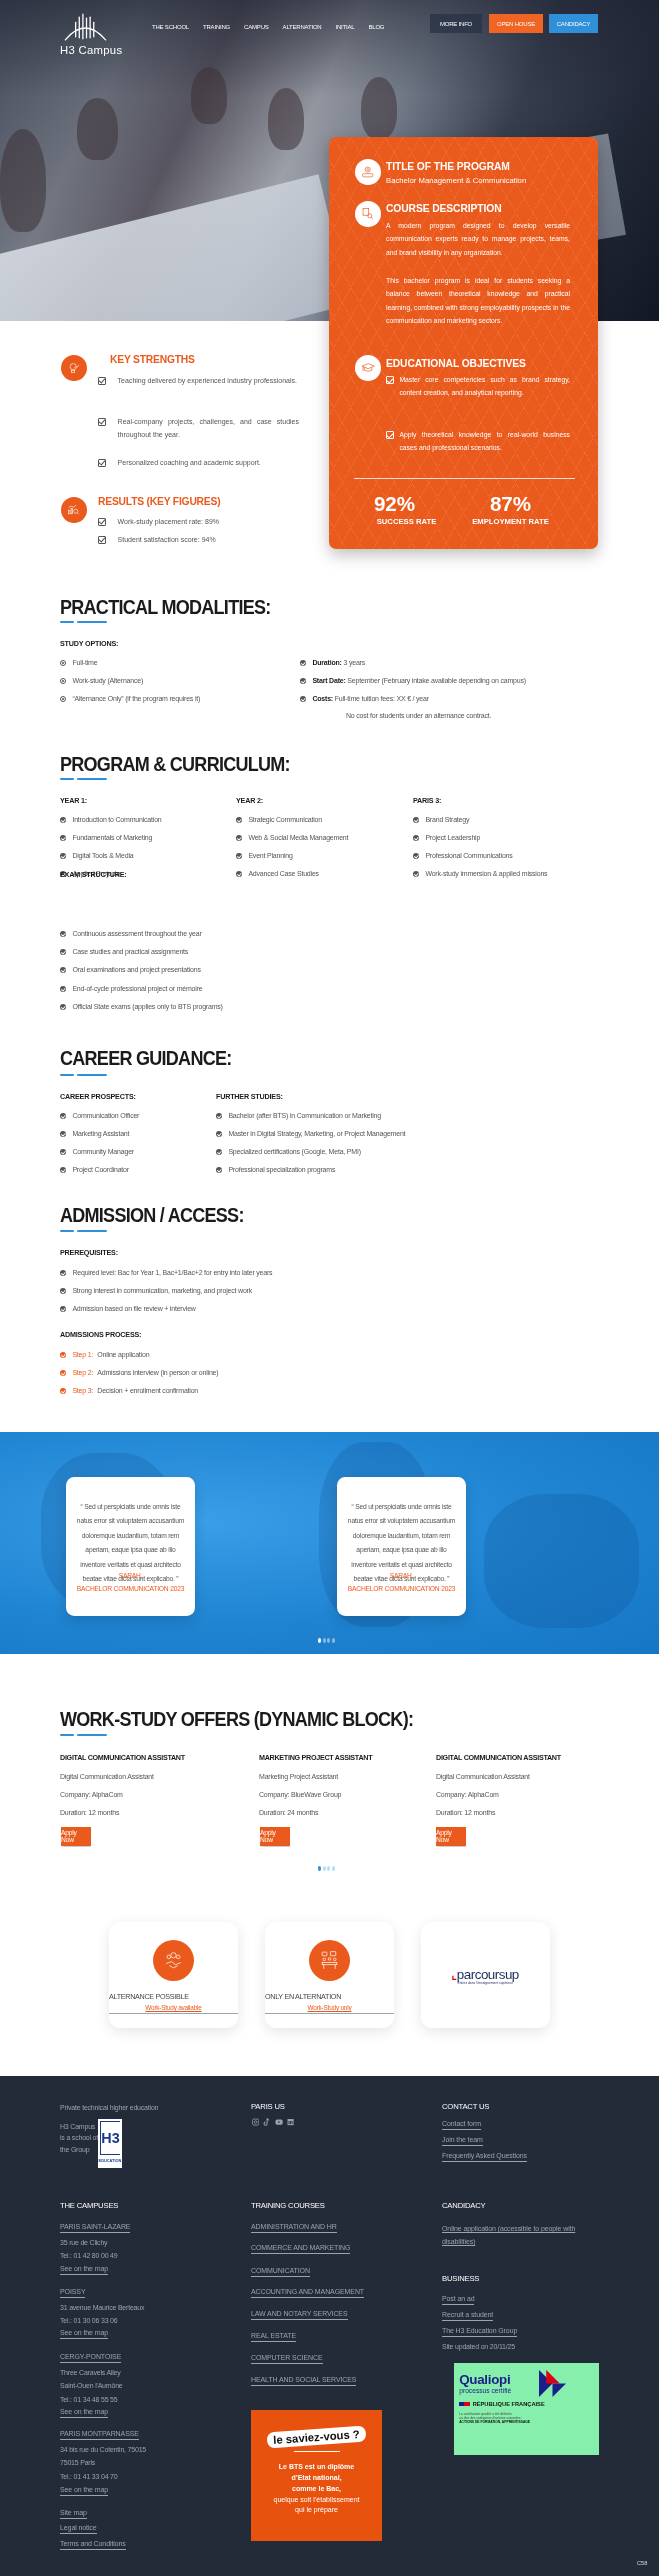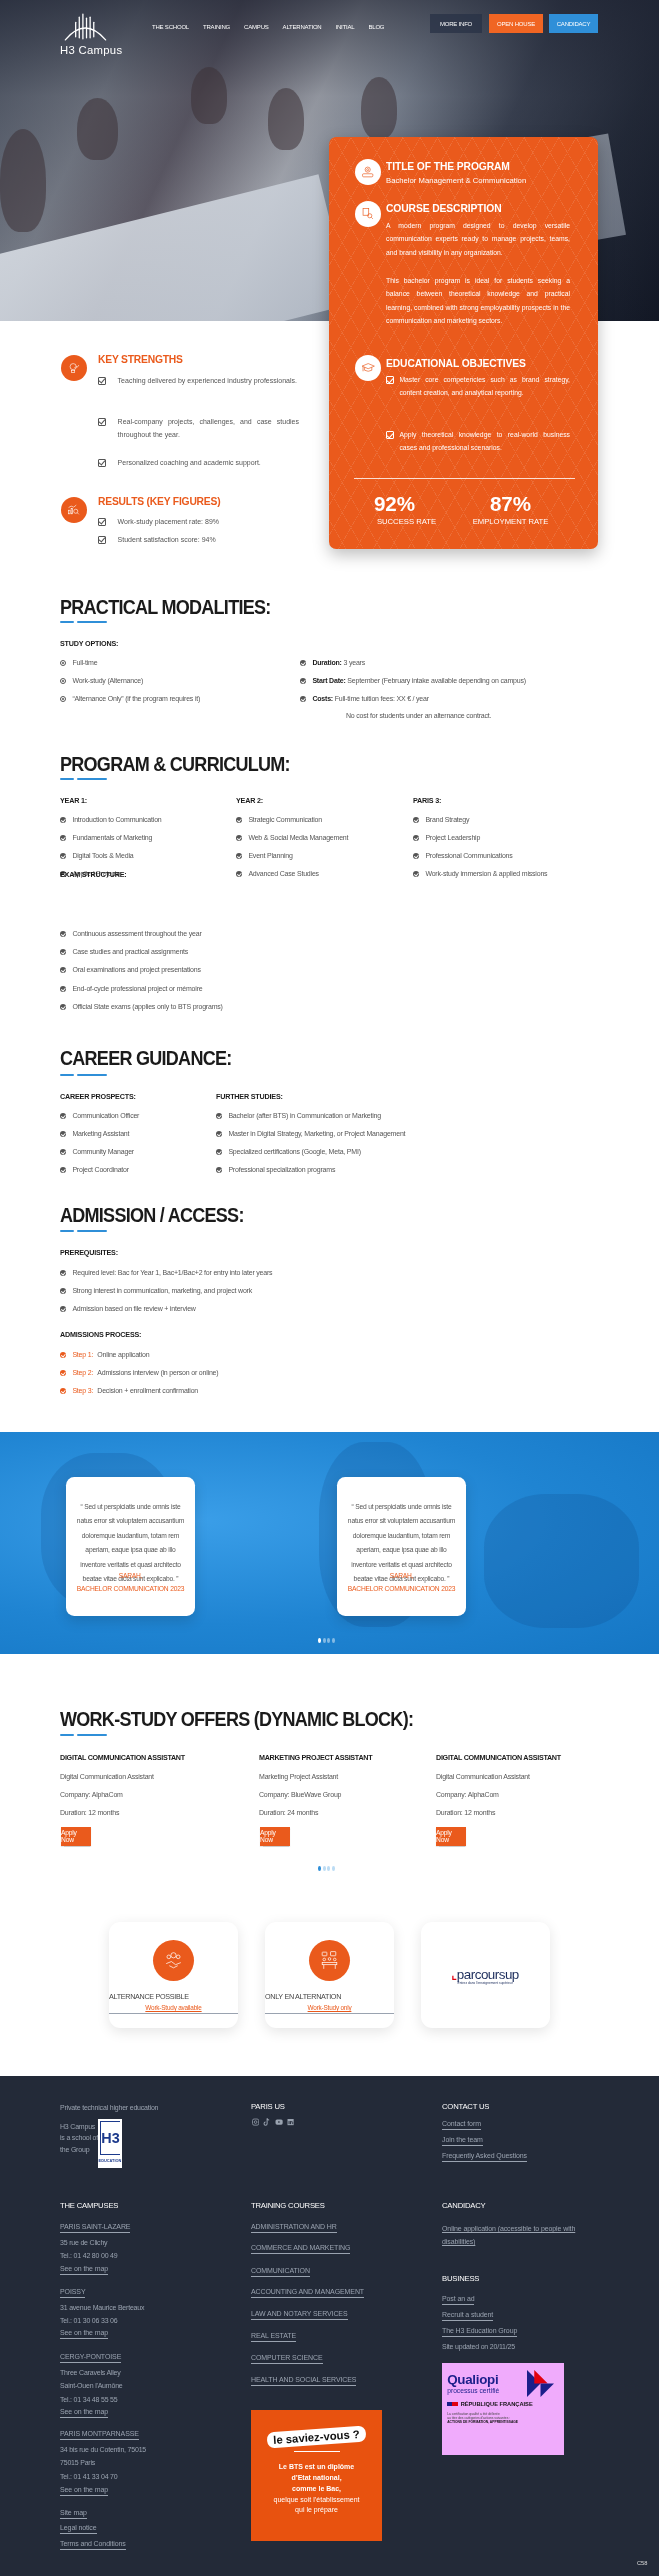--- a/index.html
+++ b/index.html
@@ -28,21 +28,21 @@
 .ocard .hexbg{position:absolute;inset:0;opacity:.12;
  background-image:repeating-linear-gradient(60deg,transparent 0 14.4px,#fff 14.4px 15px),repeating-linear-gradient(-60deg,transparent 0 14.4px,#fff 14.4px 15px);}
 .ocircle{position:absolute;width:26px;height:26px;border-radius:50%;background:#fff;display:flex;align-items:center;justify-content:center}
 .ocard h3{position:absolute;color:#fff;font-size:10.3px;font-weight:bold;letter-spacing:-0.1px}
 .ocard .sub{position:absolute;color:#fff;font-size:7.7px}
 .ocard p{position:absolute;color:#fff;font-size:6.8px;line-height:13.4px;text-align:justify}
 .ocard .chk{position:absolute;color:#fff;font-size:6.8px;line-height:13.4px;text-align:justify;padding-left:13.4px}
 .ocard .chk::before{content:"";position:absolute;left:0;top:3.1px;width:5.7px;height:5.7px;border:1px solid #fff;border-radius:1px}
 .ocard .chk::after{content:"";position:absolute;left:1.5px;top:3.6px;width:3.1px;height:4.6px;border-right:1px solid #fff;border-bottom:1px solid #fff;transform:rotate(40deg)}
 .stat-num{position:absolute;color:#fff;font-size:20.6px;font-weight:bold;text-align:center}
-.stat-lbl{position:absolute;color:#fff;font-size:7.7px;font-weight:normal;text-align:center}
+.stat-lbl{position:absolute;color:#fff;font-size:7.7px;font-weight:bold;text-align:center}
 
 .ocircle-o{position:absolute;width:26px;height:26px;border-radius:50%;background:#ea5a1c;display:flex;align-items:center;justify-content:center}
 .sec-h{position:absolute;color:#ea5a1c;font-size:10.3px;font-weight:bold;letter-spacing:-0.2px}
 .gchk{position:absolute;font-size:7px;line-height:13.4px;color:#555;text-align:justify;padding-left:19.6px}
 .gchk::before{content:"";position:absolute;left:0;top:3.1px;width:5.7px;height:5.7px;border:1px solid #555;border-radius:1px}
 .gchk::after{content:"";position:absolute;left:1.5px;top:3.1px;width:3.1px;height:4.6px;border-right:1px solid #555;border-bottom:1px solid #555;transform:rotate(40deg)}
 
 .h2{position:absolute;left:60px;font-size:19.6px;font-weight:bold;color:#1b1b1b;letter-spacing:-0.8px;transform:scaleX(.92);transform-origin:left}
 .uline{position:absolute;left:60px;height:2.1px;width:46px}
 .uline i{position:absolute;top:0;height:2.1px;background:#2f8fd8;border-radius:1px}
@@ -175,21 +175,21 @@
 <section>
   <div class="ocircle-o" style="left:61px;top:355px">
     <svg width="13.4" height="13.4" viewBox="0 0 26 26">
         <g fill="none" stroke="#fff" stroke-width="1.2">
           <circle cx="12" cy="11" r="6"></circle>
           <rect x="9" y="18" width="6" height="4"></rect>
           <polyline points="14,14 17,11 20,12 23,8"></polyline>
         </g>
       </svg>
   </div>
-  <div class="sec-h" style="left:98px;top:354px">KEY STRENGTHS</div>
+  <div class="sec-h" style="left:110px;top:354px">KEY STRENGTHS</div>
   <div class="gchk" style="left:98px;top:374px;width:201px">Teaching delivered by experienced industry professionals.</div>
   <div class="gchk" style="left:98px;top:415px;width:201px">Real-company projects, challenges, and case studies throughout the year.</div>
   <div class="gchk" style="left:98px;top:456px;width:201px">Personalized coaching and academic support.</div>
 
   <div class="ocircle-o" style="left:61px;top:497px">
     <svg width="13.4" height="13.4" viewBox="0 0 26 26">
         <g fill="none" stroke="#fff" stroke-width="1.2">
           <rect x="3" y="14" width="3" height="7"></rect>
           <rect x="8" y="11" width="3" height="10"></rect>
           <circle cx="17" cy="16" r="4"></circle>
@@ -474,21 +474,21 @@
   </div>
 
   <div class="fh" style="left:442px;top:125px">CANDIDACY</div>
   <a class="fl" style="left:442px;top:146px;width:156px;border-bottom:none;text-decoration:underline;line-height:13.4px">Online application (accessible to people with disabilities)</a>
   <div class="fh" style="left:442px;top:198px">BUSINESS</div>
   <a class="fl" style="left:442px;top:218px">Post an ad</a>
   <a class="fl" style="left:442px;top:234px">Recruit a student</a>
   <a class="fl" style="left:442px;top:250px">The H3 Education Group</a>
   <div class="ft" style="left:442px;top:265px">Site updated on 20/11/25</div>
 
-  <div style="position:absolute;left:442px;top:287px;width:122px;height:92px;background:#f0abfc;padding:9.3px 5.2px 0 5.2px">
+  <div style="position:absolute;left:454px;top:287px;width:145px;height:92px;background:#86efac;padding:9.3px 5.2px 0 5.2px">
     <div style="position:relative">
       <span style="color:#1b1f8a;font-weight:bold;font-size:13.4px;letter-spacing:-0.3px">Qualiopi</span>
       <svg width="27" height="27" viewBox="0 0 52 52" style="position:absolute;left:80px;top:-2.1px">
           <polygon points="0,0 26,26 0,52" fill="#1b1f8a"></polygon>
           <polygon points="14,0 40,26 14,26" fill="#e1000f"></polygon>
           <polygon points="26,26 52,26 26,52" fill="#1b1f8a"></polygon>
         </svg>
     </div>
     <div style="color:#1b1f8a;font-size:6.7px">processus certifié</div>
     <div style="margin-top:7.2px;font-size:5.7px;font-weight:bold;color:#111"><span style="display:inline-block;width:5.2px;height:4.1px;background:#1b1f8a"></span><span style="display:inline-block;width:5.2px;height:4.1px;background:#e1000f;margin-right:3.1px"></span><span>RÉPUBLIQUE FRANÇAISE</span></div>

